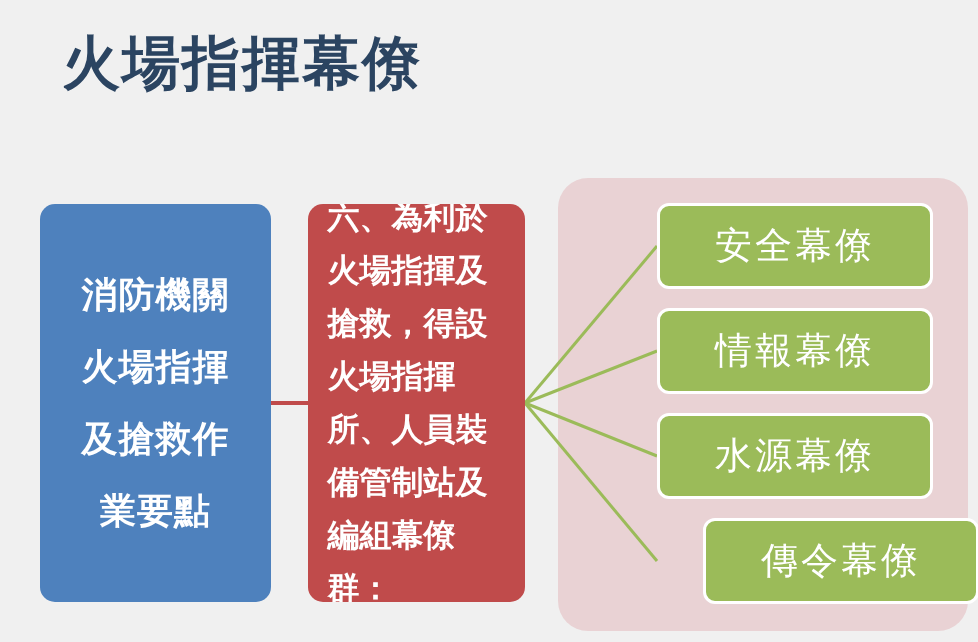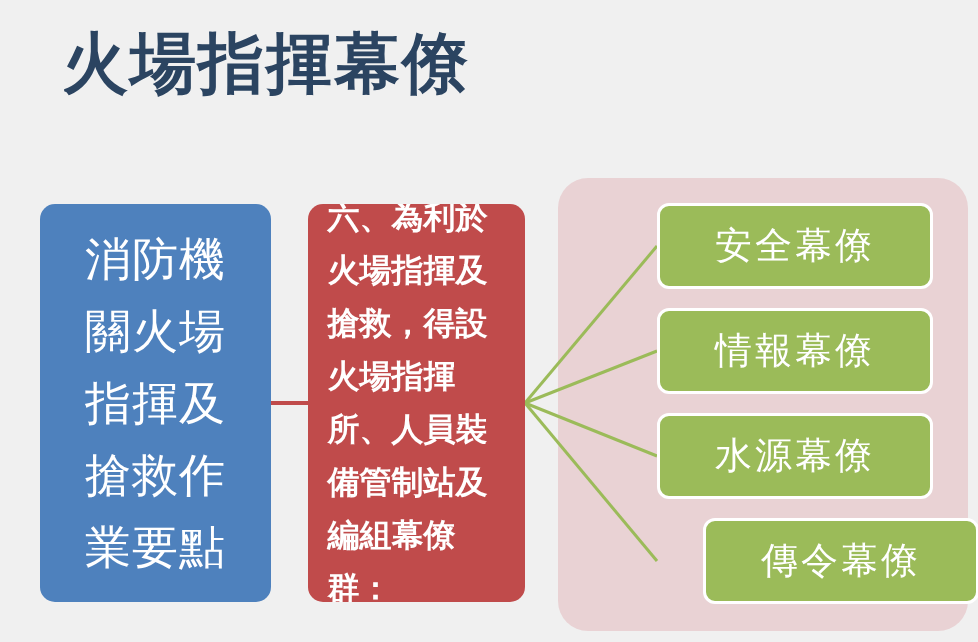--- a/index.html
+++ b/index.html
@@ -21,21 +21,21 @@
   }
 
   
   #page-title {
     position: absolute;
     left: 62px;
     top: 8px;
     width: 700px;
     height: 110px;
     line-height: 110px;
-    font-size: 66px;
+    font-size: 58px;
     font-weight: bold;
     color: #2b4461;
     letter-spacing: 2px;
     white-space: nowrap;
   }
 
   
   #group-container {
     position: absolute;
     left: 558px;
@@ -64,22 +64,22 @@
     width: 231px;
     height: 398px;
     background: #4e81bd;
     border-radius: 15px;
     display: flex;
     align-items: center;
     justify-content: center;
   }
   #root-node .node-text {
     color: #ffffff;
-    font-size: 46px;
-    font-weight: normal;
+    font-size: 36px;
+    font-weight: bold;
     line-height: 72px;
     letter-spacing: 1px;
     text-align: center;
     width: 180px;
     word-break: break-all;
   }
 
   
   #branch-node {
     position: absolute;

